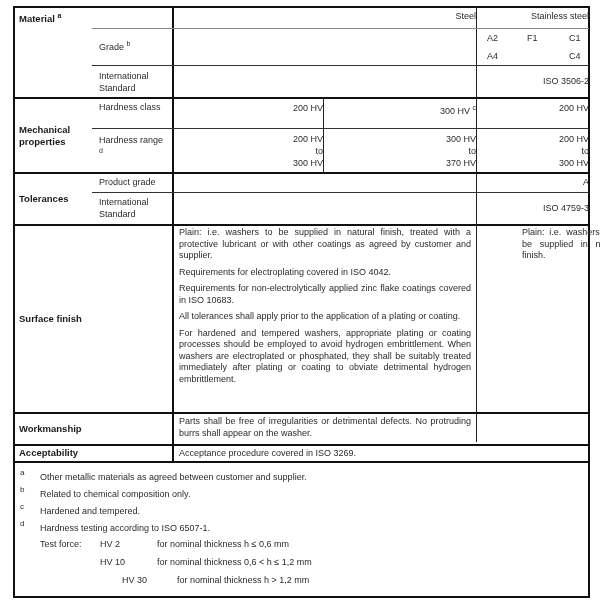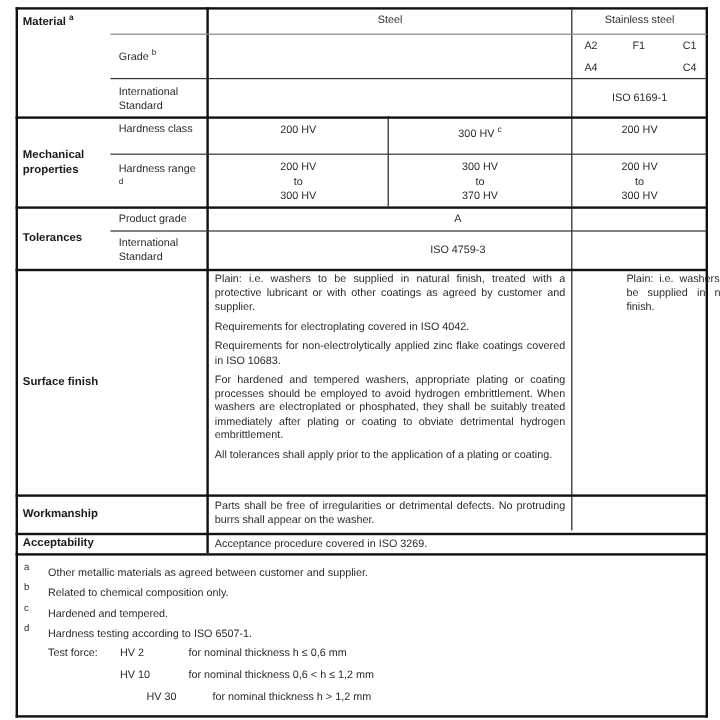--- a/index.html
+++ b/index.html
@@ -4,21 +4,21 @@
 <style>
   html,body{margin:0;padding:0;background:#ffffff;}
   body{width:600px;height:600px;position:relative;overflow:hidden;
        font-family:"Liberation Sans",sans-serif;color:#2b2b2b;font-size:9px;}
   .abs{position:absolute;box-sizing:border-box;}
   .hl{position:absolute;height:0;border-top:1px solid #6a6a6a;}
   .hlk{position:absolute;height:0;border-top:2px solid #111;}
   .vl{position:absolute;width:0;border-left:1px solid #222;}
   .vlk{position:absolute;width:0;border-left:2px solid #111;}
   .bold{font-weight:bold;color:#1a1a1a;}
-  .center{text-align:center;}
+  .center{text-align:right;}
   .just{text-align:justify;line-height:11.5px;}
   sup{font-size:7px;vertical-align:4px;line-height:0;}
   .para{margin:0 0 5px 0;}
   .fn-mark{position:absolute;font-size:8px;}
 </style>
 </head>
 <body>
 
 <div>
 
@@ -55,21 +55,21 @@
 <div class="abs" style="left:99px;top:42px;"><span>Grade</span> <sup>b</sup></div>
 <div class="abs" style="left:477px;top:30px;width:112px;height:35px;text-align:center;">
   <span class="abs" style="left:10px;top:3px;">A2</span>
   <span class="abs" style="left:50px;top:3px;">F1</span>
   <span class="abs" style="left:92px;top:3px;">C1</span>
   <span class="abs" style="left:10px;top:21px;">A4</span>
   <span class="abs" style="left:92px;top:21px;">C4</span>
 </div>
 
 <div class="abs" style="left:99px;top:70px;width:70px;line-height:12px;">International Standard</div>
-<div class="abs center" style="left:477px;top:76px;width:112px;">ISO 6169-1</div>
+<div class="abs center" style="left:477px;top:76px;width:112px;">ISO 3506-2</div>
 
 <div class="abs bold" style="left:19px;top:124px;width:70px;line-height:12px;font-size:9.5px;">Mechanical properties</div>
 <div class="abs" style="left:99px;top:101px;width:70px;line-height:12px;">Hardness class</div>
 <div class="abs center" style="left:174px;top:103px;width:149px;">200 HV</div>
 <div class="abs center" style="left:324px;top:106px;width:152px;"><span>300 HV</span> <sup>c</sup></div>
 <div class="abs center" style="left:477px;top:103px;width:112px;">200 HV</div>
 
 <div class="abs" style="left:99px;top:133px;width:70px;line-height:14px;"><span>Hardness range</span> <sup>d</sup></div>
 
 <div class="abs center" style="left:174px;top:133px;width:149px;line-height:12px;">
@@ -92,22 +92,22 @@
 <div class="abs" style="left:99px;top:177px;">Product grade</div>
 <div class="abs center" style="left:174px;top:177px;width:415px;">A</div>
 <div class="abs" style="left:99px;top:196px;width:70px;line-height:12px;">International Standard</div>
 <div class="abs center" style="left:174px;top:203px;width:415px;">ISO 4759-3</div>
 
 <div class="abs bold" style="left:19px;top:313px;font-size:9.5px;">Surface finish</div>
 <div class="abs just" style="left:179px;top:227px;width:292px;">
   <p class="para">Plain: i.e. washers to be supplied in natural finish, treated with a protective lubricant or with other coatings as agreed by customer and supplier.</p>
   <p class="para">Requirements for electroplating covered in ISO 4042.</p>
   <p class="para">Requirements for non-electrolytically applied zinc flake coatings covered in ISO 10683.</p>
+  <p class="para">All tolerances shall apply prior to the application of a plating or coating.</p>
   <p class="para">For hardened and tempered washers, appropriate plating or coating processes should be employed to avoid hydrogen embrittlement. When washers are electroplated or phosphated, they shall be suitably treated immediately after plating or coating to obviate detrimental hydrogen embrittlement.</p>
-  <p class="para">All tolerances shall apply prior to the application of a plating or coating.</p>
 </div>
 <div class="abs just" style="left:482px;top:227px;width:101px;margin-left:40px;">Plain: i.e. washers shall be supplied in natural finish.</div>
 
 <div class="abs bold" style="left:19px;top:423px;font-size:9.5px;">Workmanship</div>
 <div class="abs just" style="left:179px;top:416px;width:292px;">Parts shall be free of irregularities or detrimental defects. No protruding burrs shall appear on the washer.</div>
 
 <div class="abs bold" style="left:19px;top:447px;font-size:9.5px;">Acceptability</div>
 <div class="abs" style="left:179px;top:448px;">Acceptance procedure covered in ISO 3269.</div>
 
 <div>

